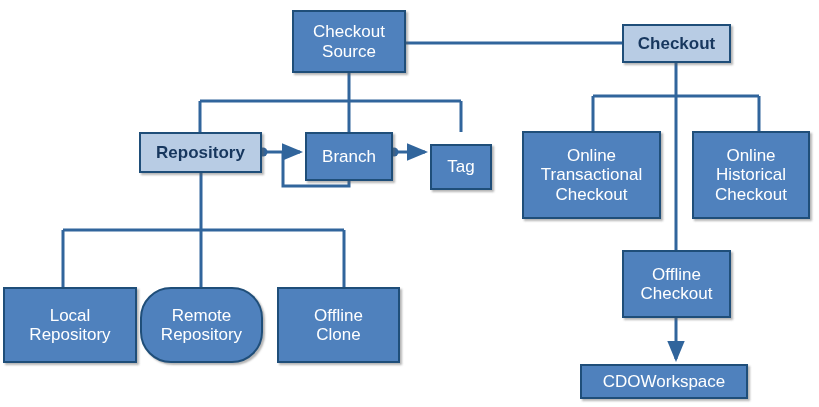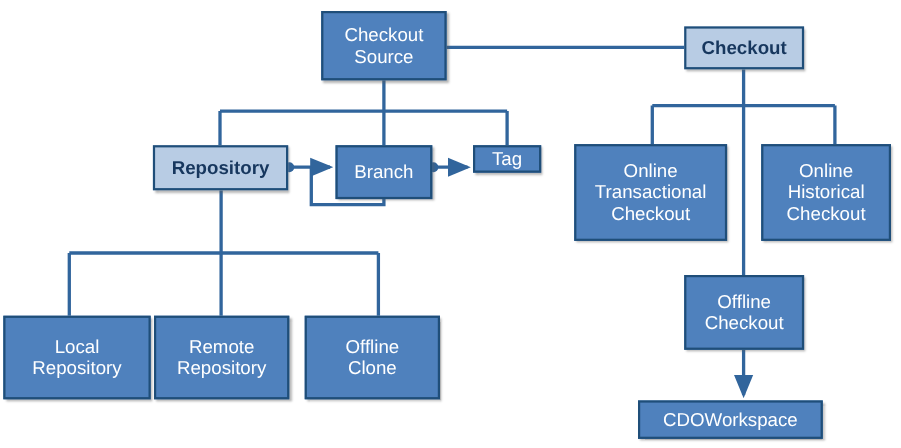--- a/index.html
+++ b/index.html
@@ -61,38 +61,38 @@
     </div>
   <div class="node fill-light" style="left:622px;top:24px;width:109px;height:39px;">
       <span class="lbl">Checkout</span>
     </div>
   <div class="node fill-light" style="left:139px;top:132px;width:123px;height:41px;">
       <span class="lbl">Repository</span>
     </div>
   <div class="node fill-dark" style="left:305px;top:132px;width:88px;height:49px;text-align:center;">
       <span class="lbl">Branch</span>
     </div>
-  <div class="node fill-dark" style="left:430px;top:132px;width:62px;height:25px;text-align:center;">
+  <div class="node fill-dark" style="left:430px;top:144px;width:62px;height:46px;text-align:center;">
       <span class="lbl">Tag</span>
     </div>
   <div class="node fill-dark" style="left:522px;top:131px;width:139px;height:88px;">
       <span class="lbl">Online
 Transactional
 Checkout</span>
     </div>
   <div class="node fill-dark" style="left:692px;top:131px;width:118px;height:88px;">
       <span class="lbl">Online
 Historical
 Checkout</span>
     </div>
   <div class="node fill-dark" style="left:3px;top:287px;width:134px;height:76px;">
       <span class="lbl">Local
 Repository</span>
     </div>
-  <div class="node fill-dark" style="left:140px;top:287px;width:123px;height:76px;">
+  <div class="node fill-dark" style="left:140px;top:287px;width:123px;height:76px;border-radius:31px;">
       <span class="lbl">Remote
 Repository</span>
     </div>
   <div class="node fill-dark" style="left:277px;top:287px;width:123px;height:76px;">
       <span class="lbl">Offline
 Clone</span>
     </div>
   <div class="node fill-dark" style="left:622px;top:250px;width:109px;height:68px;">
       <span class="lbl">Offline
 Checkout</span>

